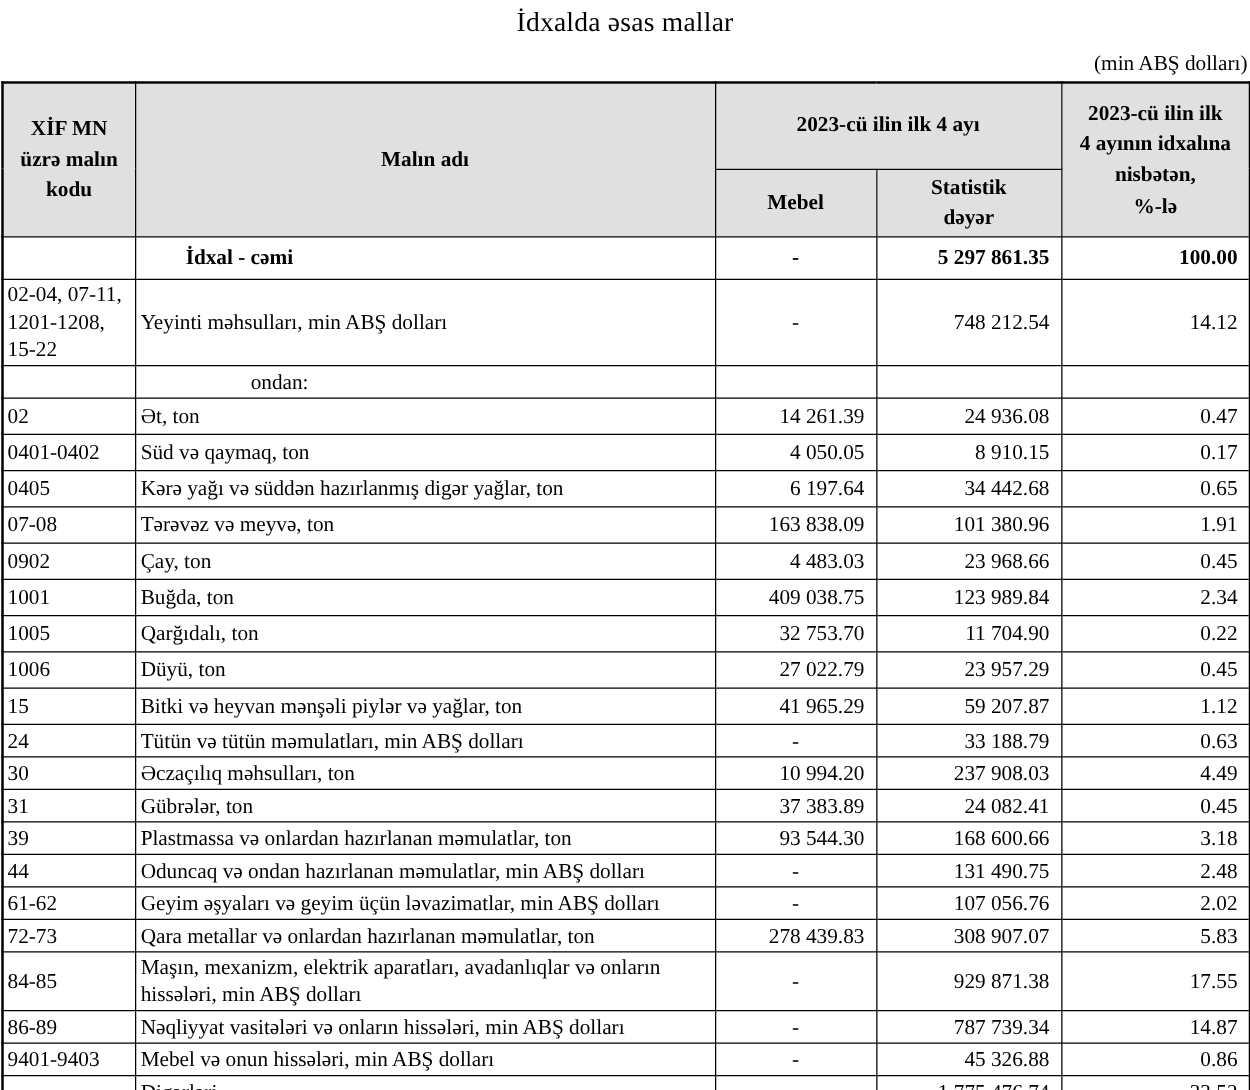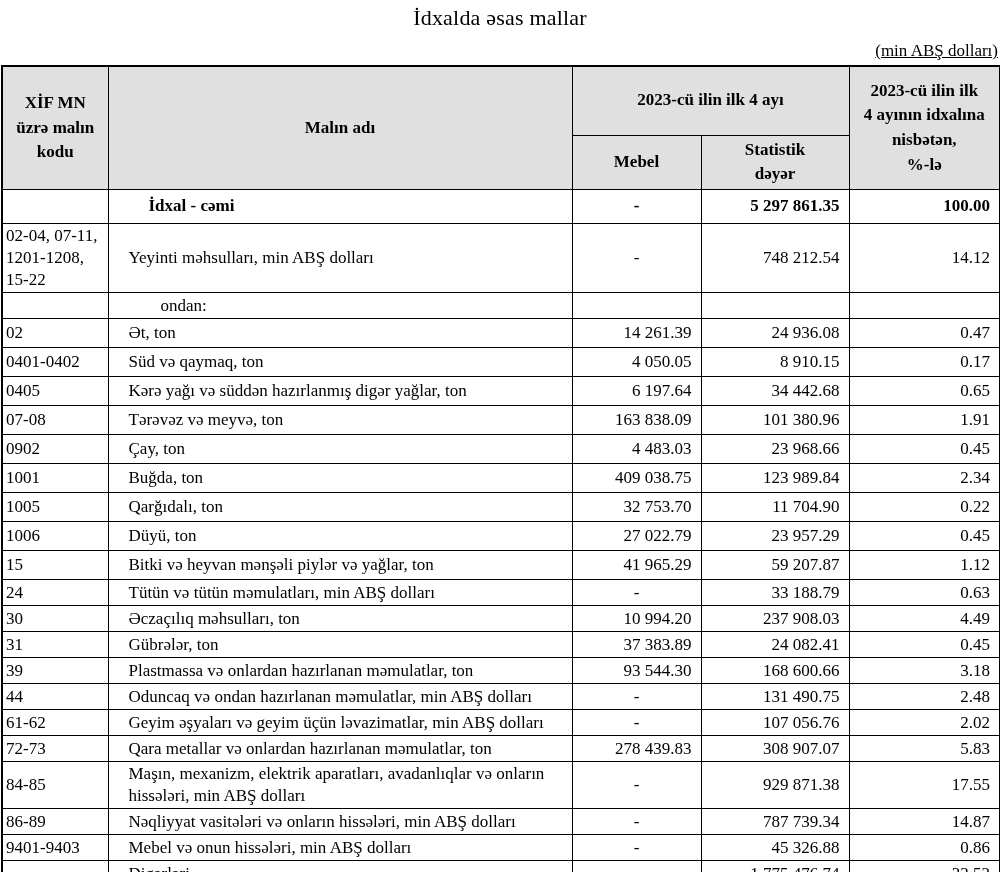--- a/index.html
+++ b/index.html
@@ -21,21 +21,20 @@
     font-size: 22px;
     font-weight: normal;
     padding-top: 5px;
     margin: 0 0 10px 0;
     letter-spacing: 0.2px;
   }
   .unit-note {
     text-align: right;
     font-size: 17px;
     margin: 0 2px 4px 0;
-    text-decoration: underline;
   }
   table.main {
     border-collapse: collapse;
     table-layout: fixed;
     width: 998px;
     margin-left: 1px;
     border: 2px solid #000;
   }
   col.c-code  { width: 106px; }
   col.c-name  { width: 464px; }
@@ -58,28 +57,28 @@
   }
   tr.hdr-top { height: 69px; }
   tr.hdr-sub { height: 49px; }
   td {
     font-size: 17px;
     vertical-align: middle;
     line-height: 1.3;
     padding: 1px 0;
   }
   td.code  { text-align: left; padding-left: 3px; padding-right: 2px; }
-  td.name  { text-align: left; padding-left: 20px; padding-right: 4px; }
+  td.name  { text-align: left; padding-left: 4px; padding-right: 4px; }
   td.qty, td.value, td.share { text-align: right; padding-right: 9px; }
   td.dash  { text-align: center; padding-right: 0; }
   tr.kind-total td     { font-weight: bold; height: 31px; }
   tr.kind-total td.name{ padding-left: 40px; }
   tr.kind-group td     { height: 66px; }
   tr.kind-subheader td { height: 23px; }
-  tr.kind-subheader td.name { padding-left: 52px; }
+  tr.kind-subheader td.name { padding-left: 92px; }
   tr.kind-sub td       { height: 26px; }
   tr.kind-sub td.name  { }
   tr.kind-item td      { height: 23px; }
 </style>
 </head>
 <body>
 
 <div class="page">
   <div class="title">İdxalda əsas mallar</div>
   <div class="unit-note">(min ABŞ dolları)</div>

